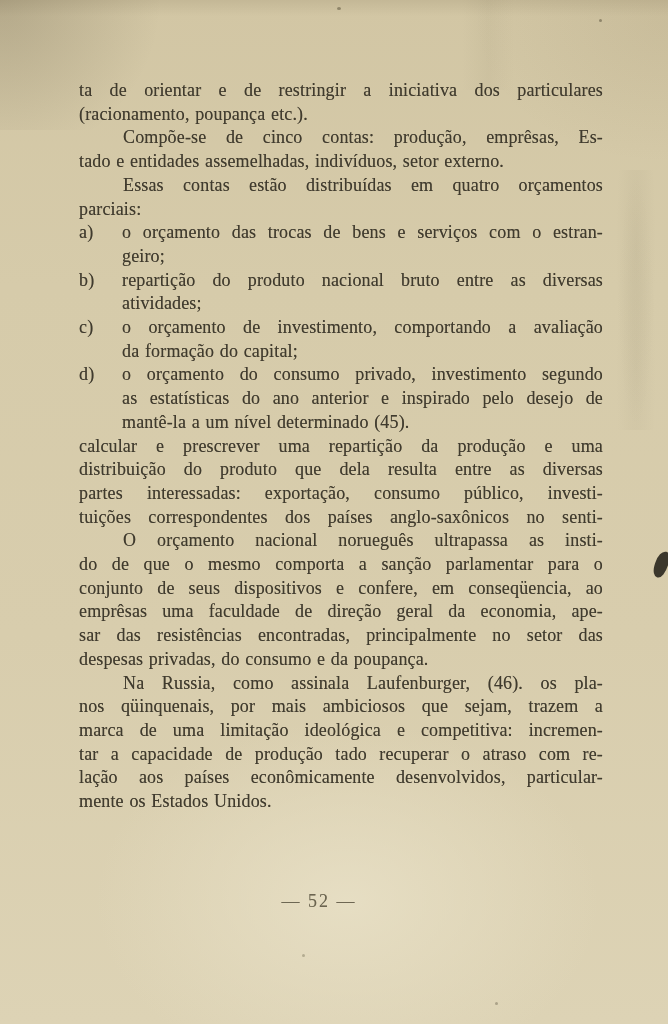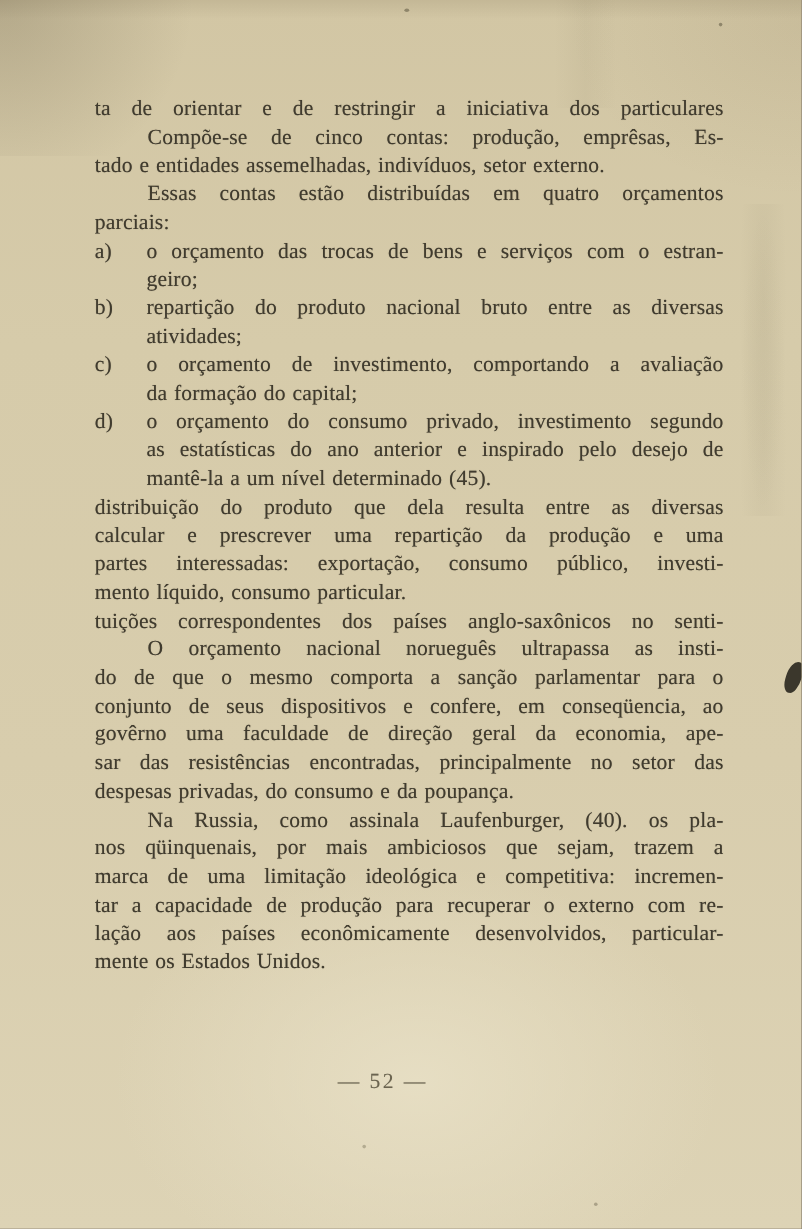--- a/index.html
+++ b/index.html
@@ -102,20 +102,21 @@
   <div class="bleed-smudge"></div>
   <div class="ink-blob"></div>
   <div class="speck s1"></div>
   <div class="speck s2"></div>
   <div class="speck s3"></div>
   <div class="speck s4"></div>
 
   <main id="text-column">
       <div class="para">
         <div class="line j">ta de orientar e de restringir a iniciativa dos particulares</div>
+        <div class="line">(racionamento, poupança etc.).</div>
       </div>
       <div class="para">
         <div class="line j indent">Compõe-se de cinco contas: produção, emprêsas, Es-</div>
         <div class="line">tado e entidades assemelhadas, indivíduos, setor externo.</div>
       </div>
       <div class="para">
         <div class="line j indent">Essas contas estão distribuídas em quatro orçamentos</div>
         <div class="line">parciais:</div>
       </div>
       <div class="list-item">
@@ -141,38 +142,37 @@
       </div>
       <div class="list-item">
         <div class="marker">d)</div>
         <div class="item-body">
           <div class="line j">o orçamento do consumo privado, investimento segundo</div>
           <div class="line j">as estatísticas do ano anterior e inspirado pelo desejo de</div>
           <div class="line">mantê-la a um nível determinado (45).</div>
         </div>
       </div>
       <div class="para">
+        <div class="line j">calcular e prescrever uma repartição da produção e uma</div>
         <div class="line j">distribuição do produto que dela resulta entre as diversas</div>
-        <div class="line j">calcular e prescrever uma repartição da produção e uma</div>
         <div class="line j">partes interessadas: exportação, consumo público, investi-</div>
-        <div class="line">mento líquido, consumo particular.</div>
       </div>
       <div class="para">
         <div class="line j">tuições correspondentes dos países anglo-saxônicos no senti-</div>
         <div class="line j indent">O orçamento nacional norueguês ultrapassa as insti-</div>
         <div class="line j">do de que o mesmo comporta a sanção parlamentar para o</div>
         <div class="line j">conjunto de seus dispositivos e confere, em conseqüencia, ao</div>
-        <div class="line j">govêrno uma faculdade de direção geral da economia, ape-</div>
+        <div class="line j">emprêsas uma faculdade de direção geral da economia, ape-</div>
         <div class="line j">sar das resistências encontradas, principalmente no setor das</div>
         <div class="line">despesas privadas, do consumo e da poupança.</div>
       </div>
       <div class="para">
-        <div class="line j indent">Na Russia, como assinala Laufenburger, (40). os pla-</div>
+        <div class="line j indent">Na Russia, como assinala Laufenburger, (46). os pla-</div>
         <div class="line j">nos qüinquenais, por mais ambiciosos que sejam, trazem a</div>
         <div class="line j">marca de uma limitação ideológica e competitiva: incremen-</div>
-        <div class="line j">tar a capacidade de produção para recuperar o externo com re-</div>
+        <div class="line j">tar a capacidade de produção tado recuperar o atraso com re-</div>
         <div class="line j">lação aos países econômicamente desenvolvidos, particular-</div>
         <div class="line">mente os Estados Unidos.</div>
       </div>
     </main>
 
   <div class="footer">— 52 —</div>
 </div>
 
 </body></html>

